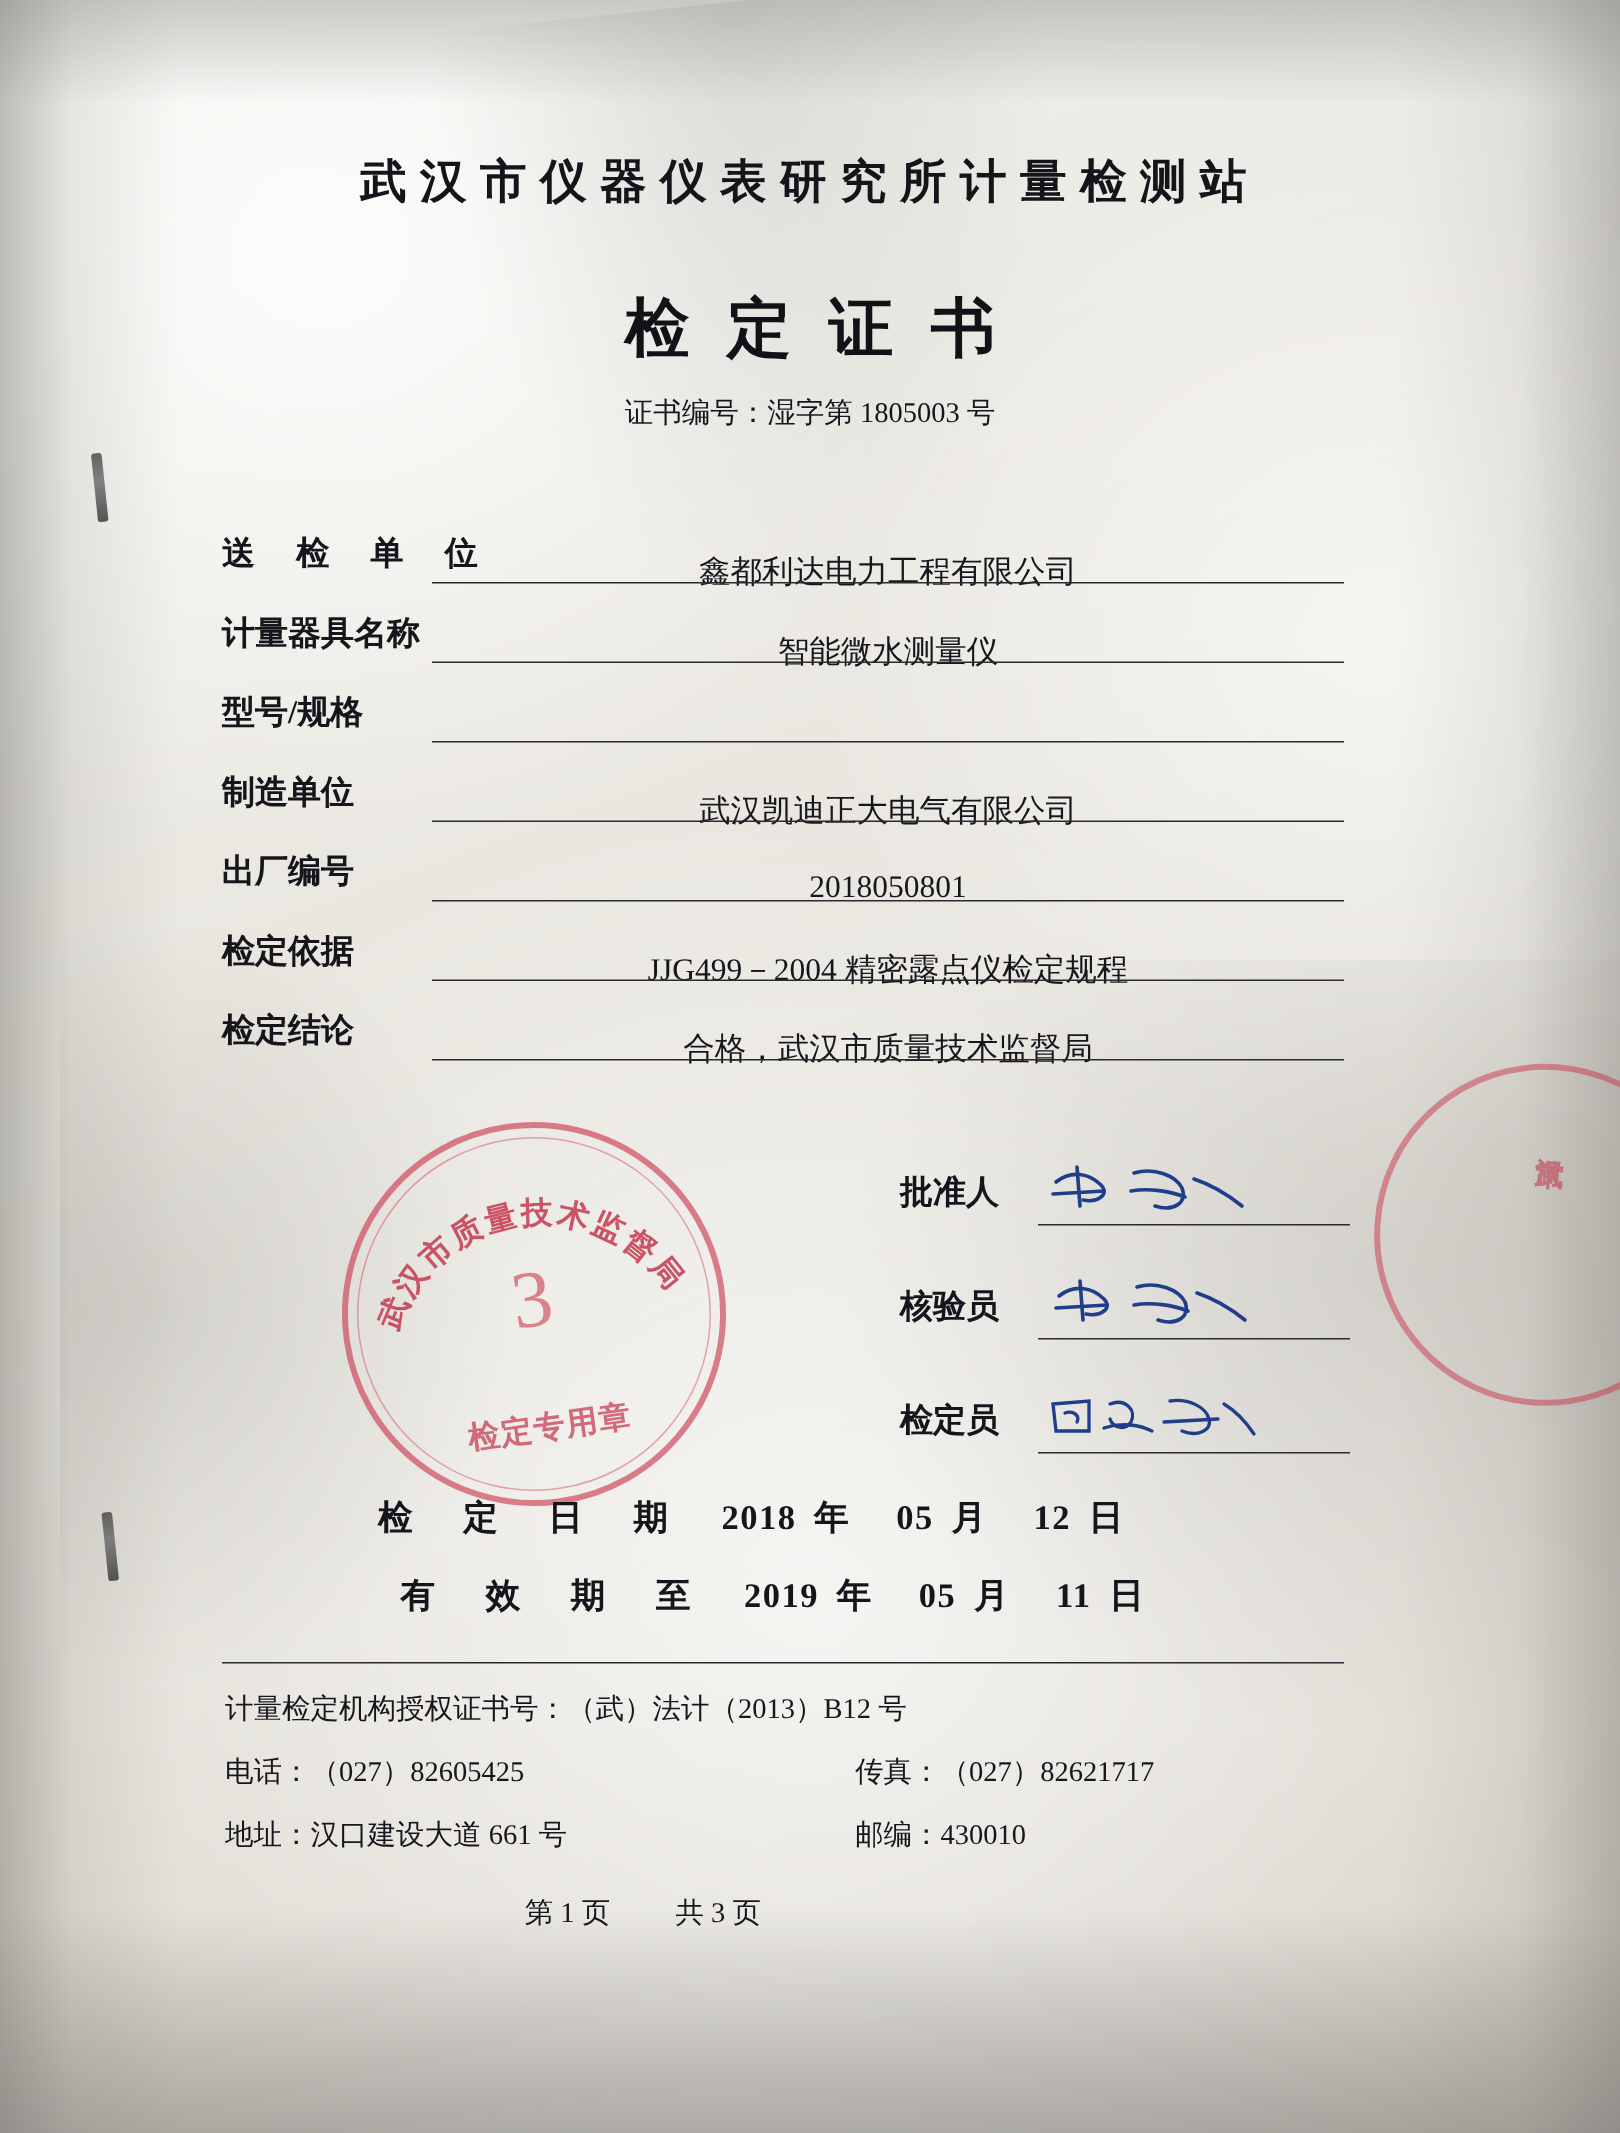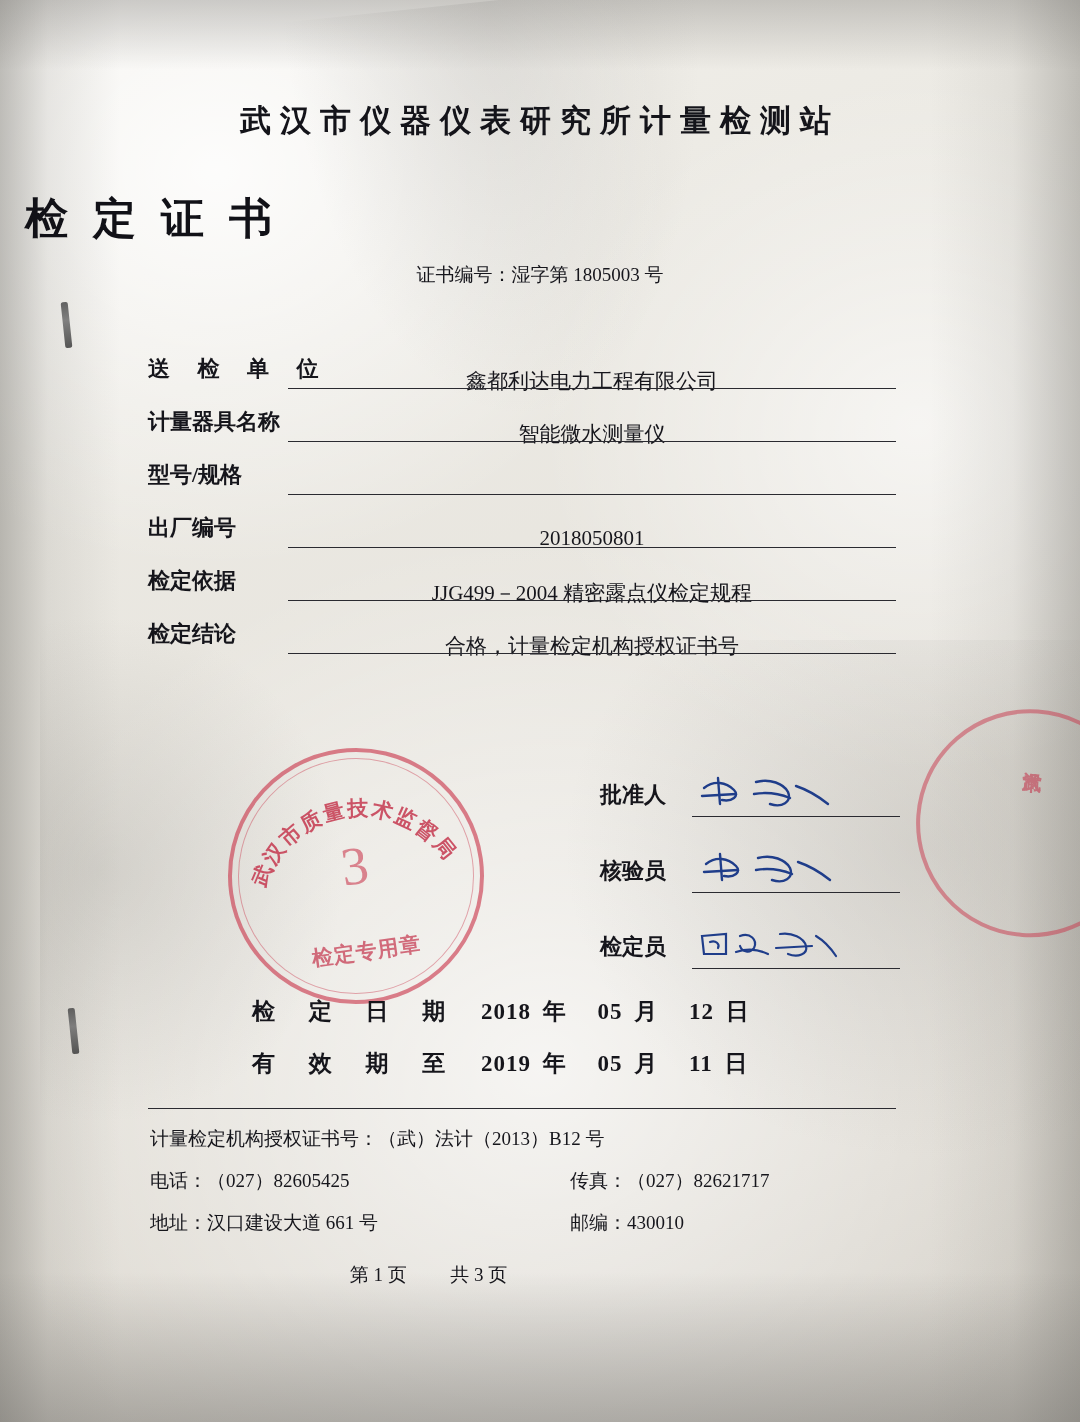--- a/index.html
+++ b/index.html
@@ -82,20 +82,21 @@
     top: 100px; left: 0; width: 1080px;
     text-align: center;
     font-size: 31px;
     font-weight: bold;
     letter-spacing: 9px;
     color: #14141a;
   }
   .doc-title {
     position: absolute;
     top: 190px; left: 0; width: 1080px;
+    text-align: center;
     font-size: 43px;
     font-weight: bold;
     letter-spacing: 25px;
     text-indent: 25px;
     color: #111117;
   }
   .cert-no {
     position: absolute;
     top: 262px; left: 0; width: 1080px;
     text-align: center;
@@ -185,21 +186,21 @@
     white-space: nowrap;
   }
   .date-row .lab { letter-spacing: 14px; text-align: center; }
   .date-row .num {
     font-weight: bold;
     letter-spacing: 1px;
     margin: 0 6px 0 16px;
   }
   .date-row .unit { margin-right: 10px; }
   .date-row.r1 { top: 996px; }
-  .date-row.r2 { top: 1048px; }
+  .date-row.r2 { top: 1048px; margin-left: 15px; }
 
   .hr-main {
     position: absolute;
     left: 148px;
     top: 1108px;
     width: 748px;
     border-bottom: 1.4px solid #2a2a30;
   }
 
   .footer {
@@ -339,36 +340,41 @@
         <div class="field-label">计量器具名称</div>
         <div class="field-value">智能微水测量仪</div>
         <div class="field-line"></div>
       </div>
 
       <div class="field-row">
         <div class="field-label">型号/规格</div>
         <div class="field-line"></div>
       </div>
 
+      <div class="field-row">
+        <div class="field-label">制造单位</div>
+        <div class="field-value">武汉凯迪正大电气有限公司</div>
+        <div class="field-line"></div>
+      </div>
 
       <div class="field-row">
         <div class="field-label">出厂编号</div>
         <div class="field-value">2018050801</div>
         <div class="field-line"></div>
       </div>
 
       <div class="field-row">
         <div class="field-label">检定依据</div>
         <div class="field-value">JJG499－2004 精密露点仪检定规程</div>
         <div class="field-line"></div>
       </div>
 
       <div class="field-row">
         <div class="field-label">检定结论</div>
-        <div class="field-value">合格，计量检定机构授权证书号</div>
+        <div class="field-value">合格，武汉市质量技术监督局</div>
         <div class="field-line"></div>
       </div>
 
     </div>
 
     <div class="stamp stamp-main">
       <div class="ring"></div>
       <div class="ring2"></div>
       <svg class="stamp-arc" viewBox="0 0 256 256">
         <defs>

